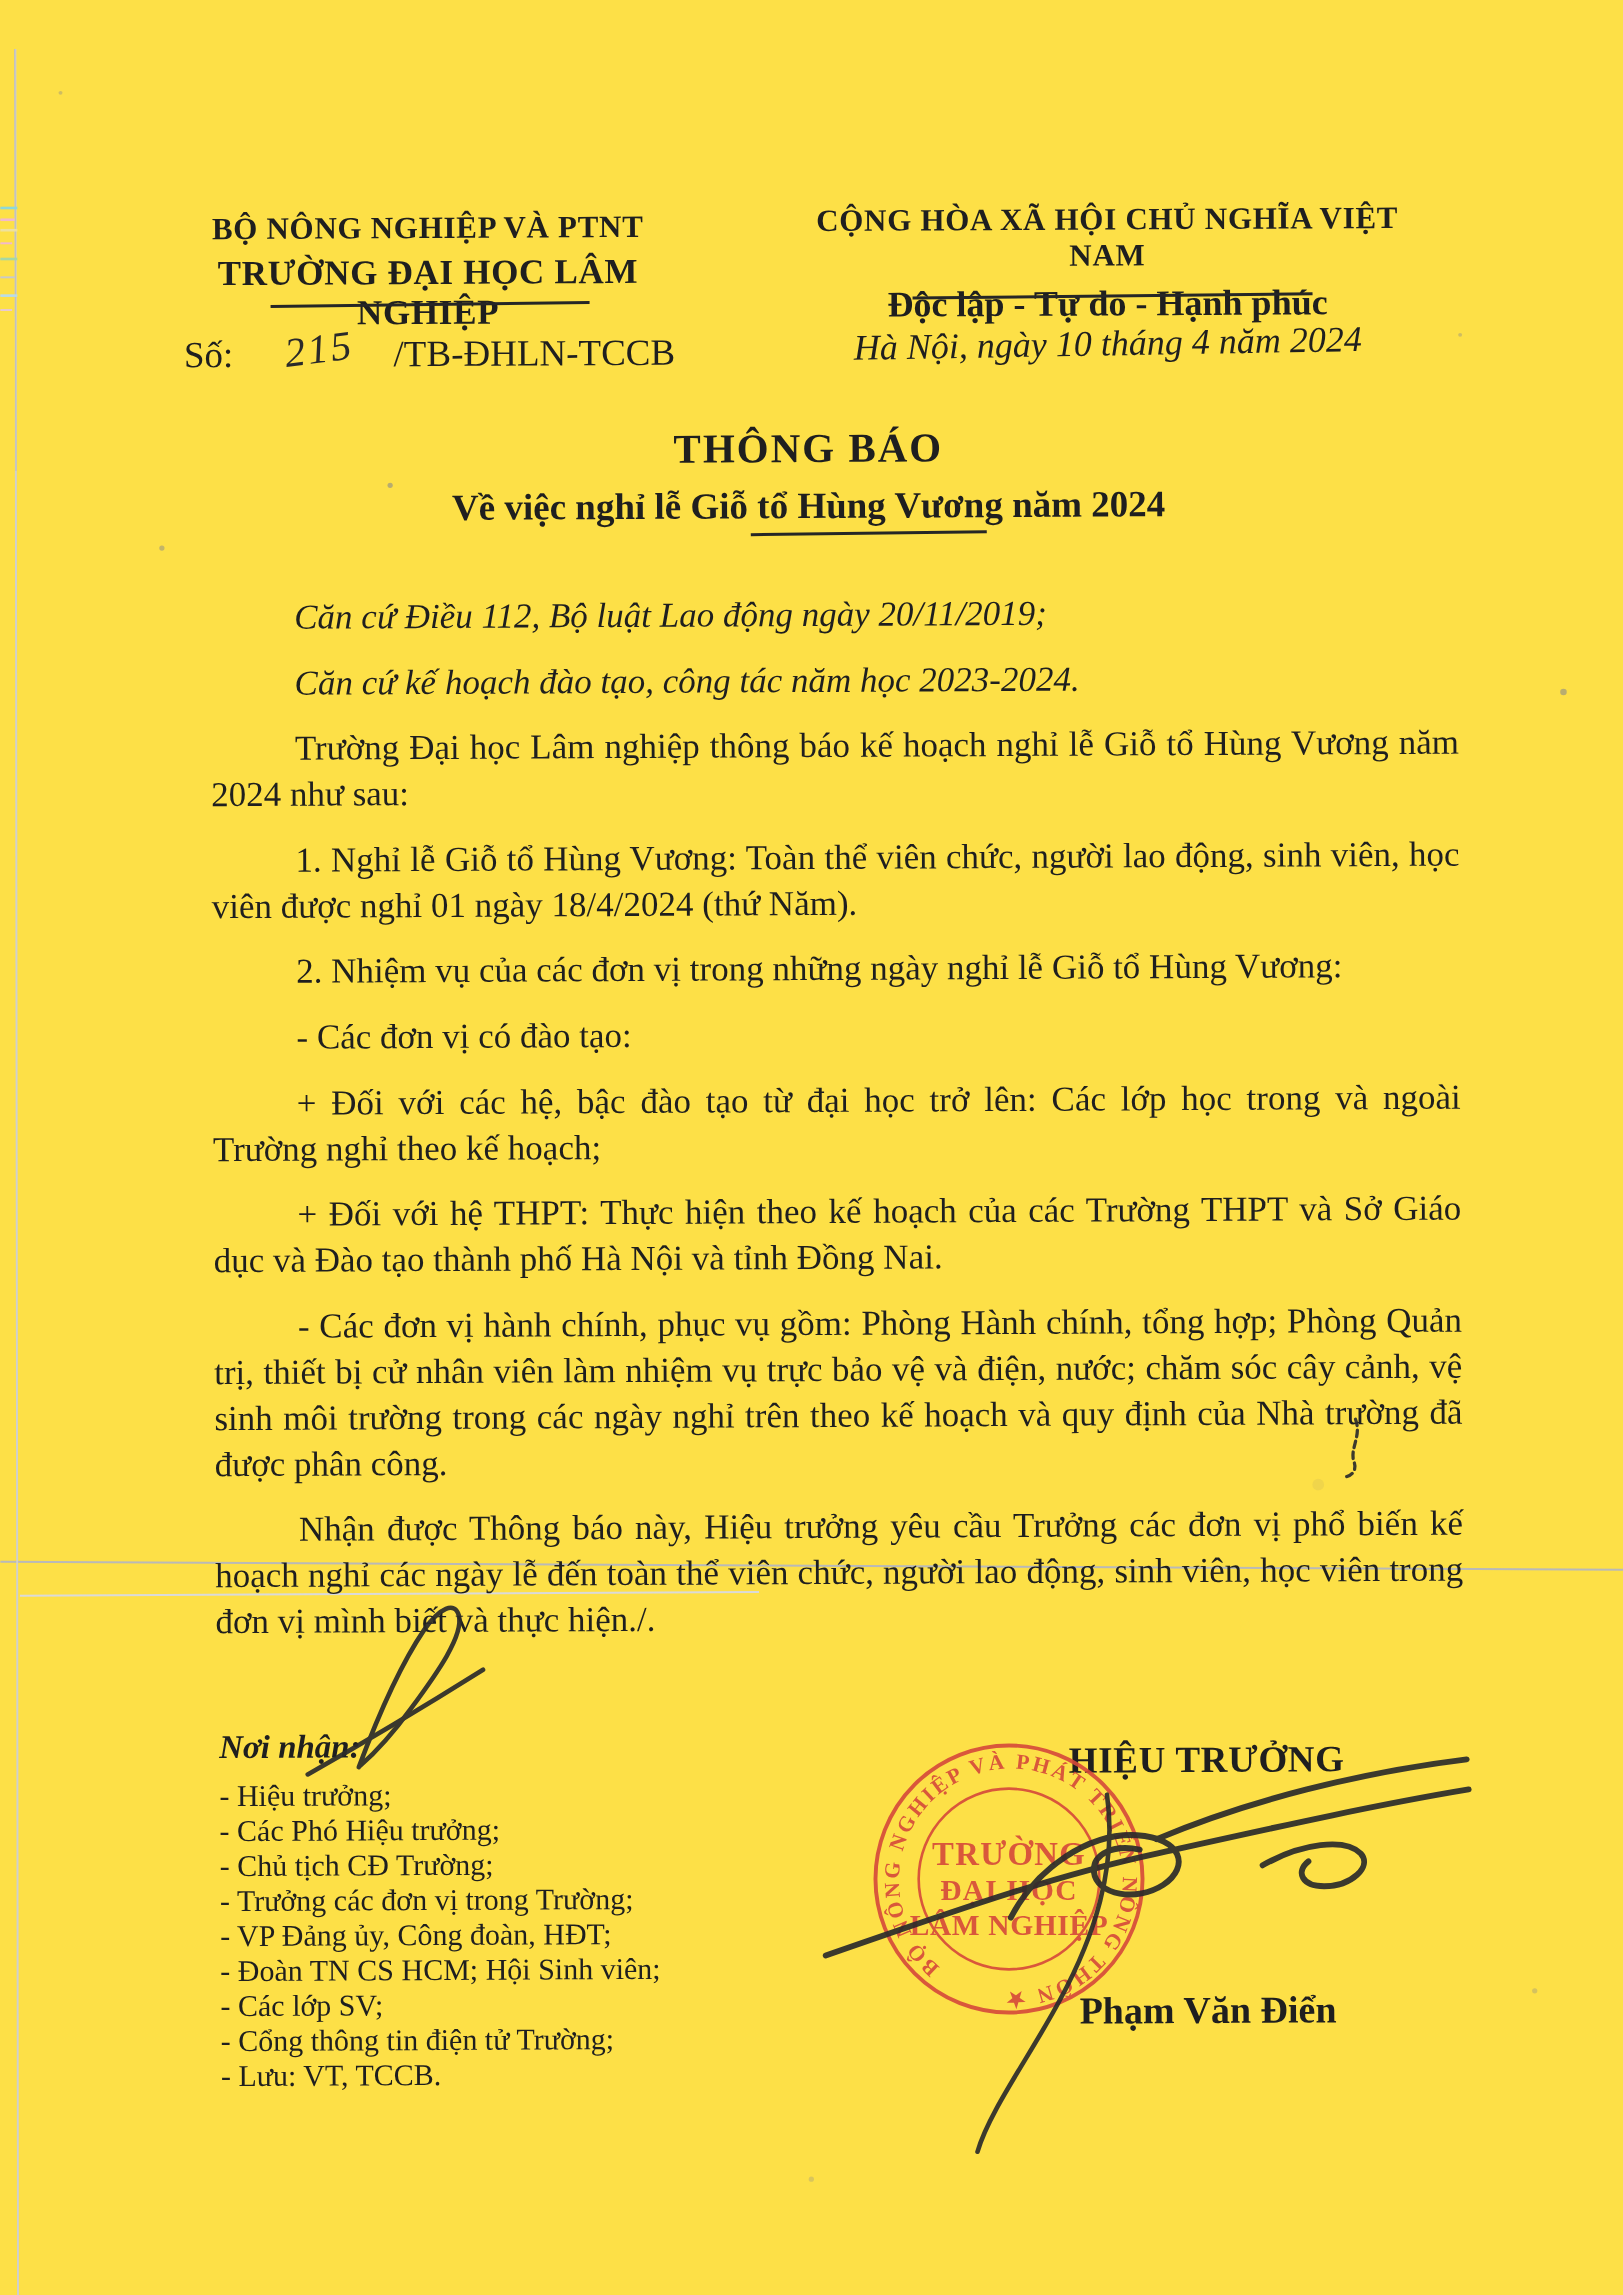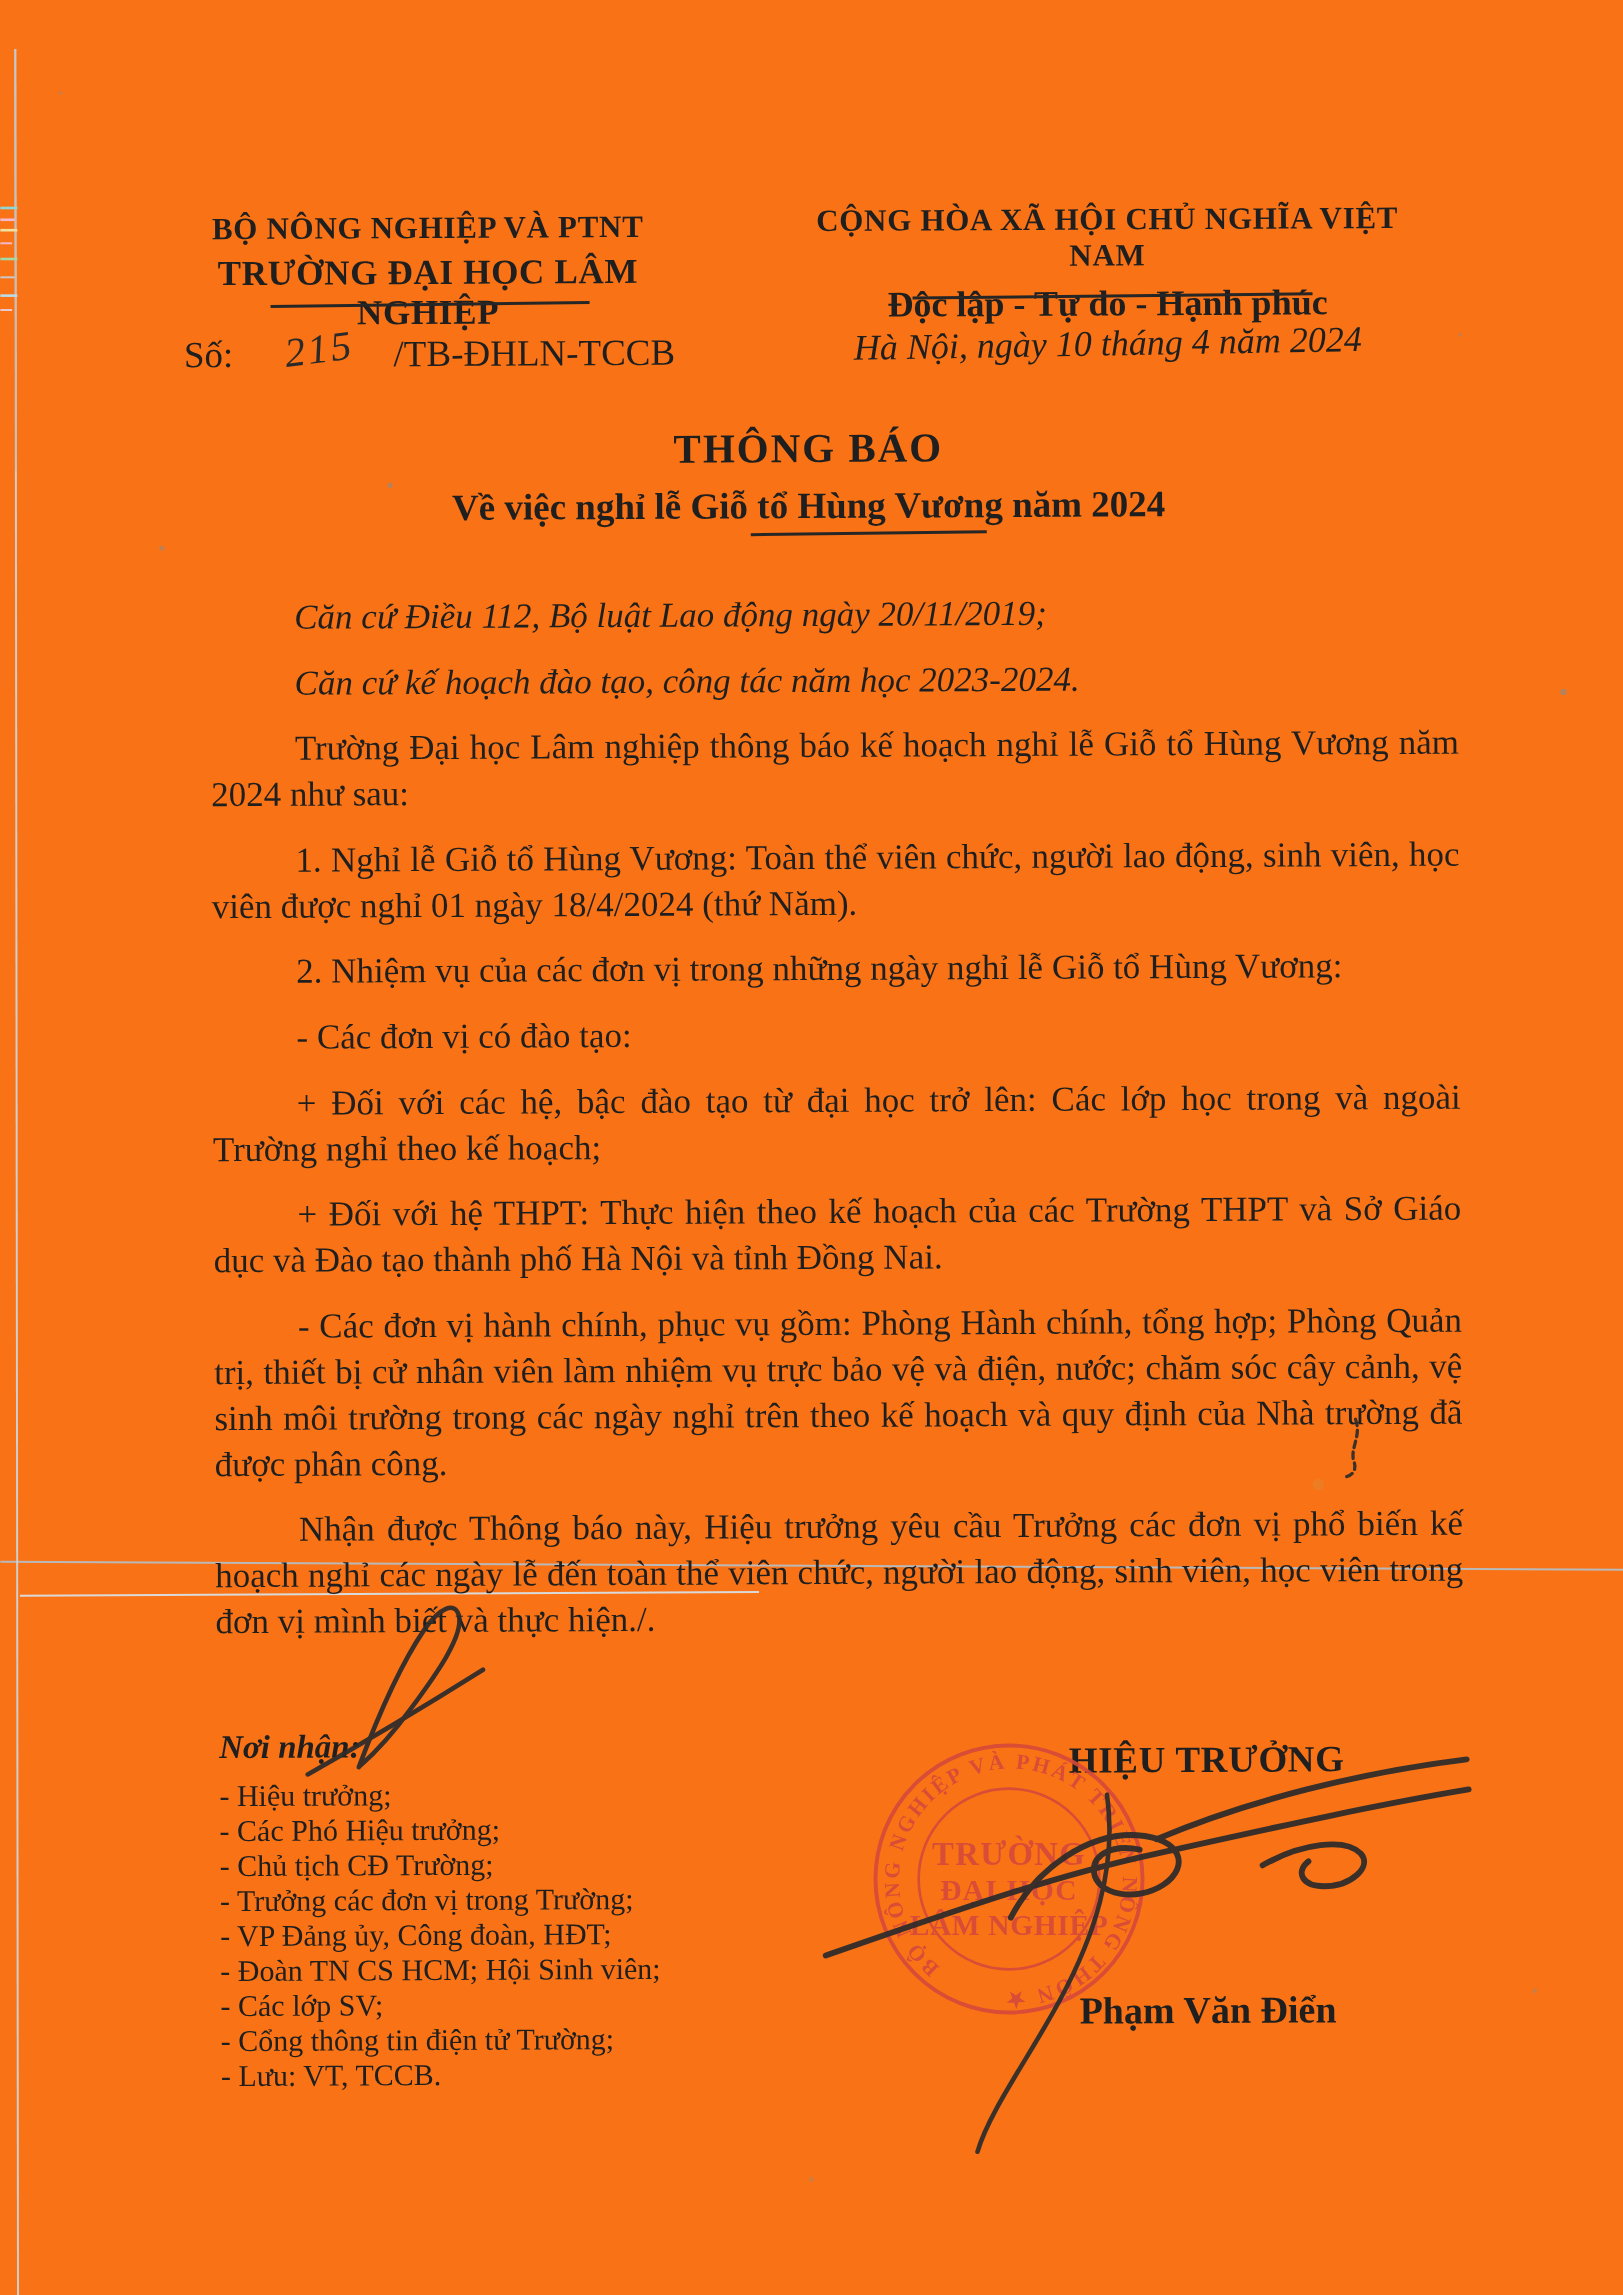--- a/index.html
+++ b/index.html
@@ -1,19 +1,19 @@
 <!DOCTYPE html>
 <html style="font-size:10.5px"><head>
 <meta charset="utf-8">
 <style>
   html,body{margin:0;padding:0;background:#e8e8e8;}
   .page{
     position:relative;
     width:1624px;height:2295px;
-    background:#f97316;
+    background:#fde047;
     overflow:hidden;
     font-family:"Liberation Serif","DejaVu Serif",serif;
     color:#1f1f1f;
   }
   .content{position:absolute;inset:0;transform:rotate(-0.3deg);z-index:2;}
   .hdr-left{position:absolute;left:156px;top:208px;width:553px;text-align:center;}
   .hdr-left .l1{font-size:31px;font-weight:bold;letter-spacing:0.7px;}
   .hdr-left .l2{font-size:35px;font-weight:bold;margin-top:6.5px;letter-spacing:0.7px;}
   .hdr-right{position:absolute;left:798px;top:203px;width:628px;text-align:center;}
   .hdr-right .l1{font-size:31px;font-weight:bold;letter-spacing:0.7px;}

